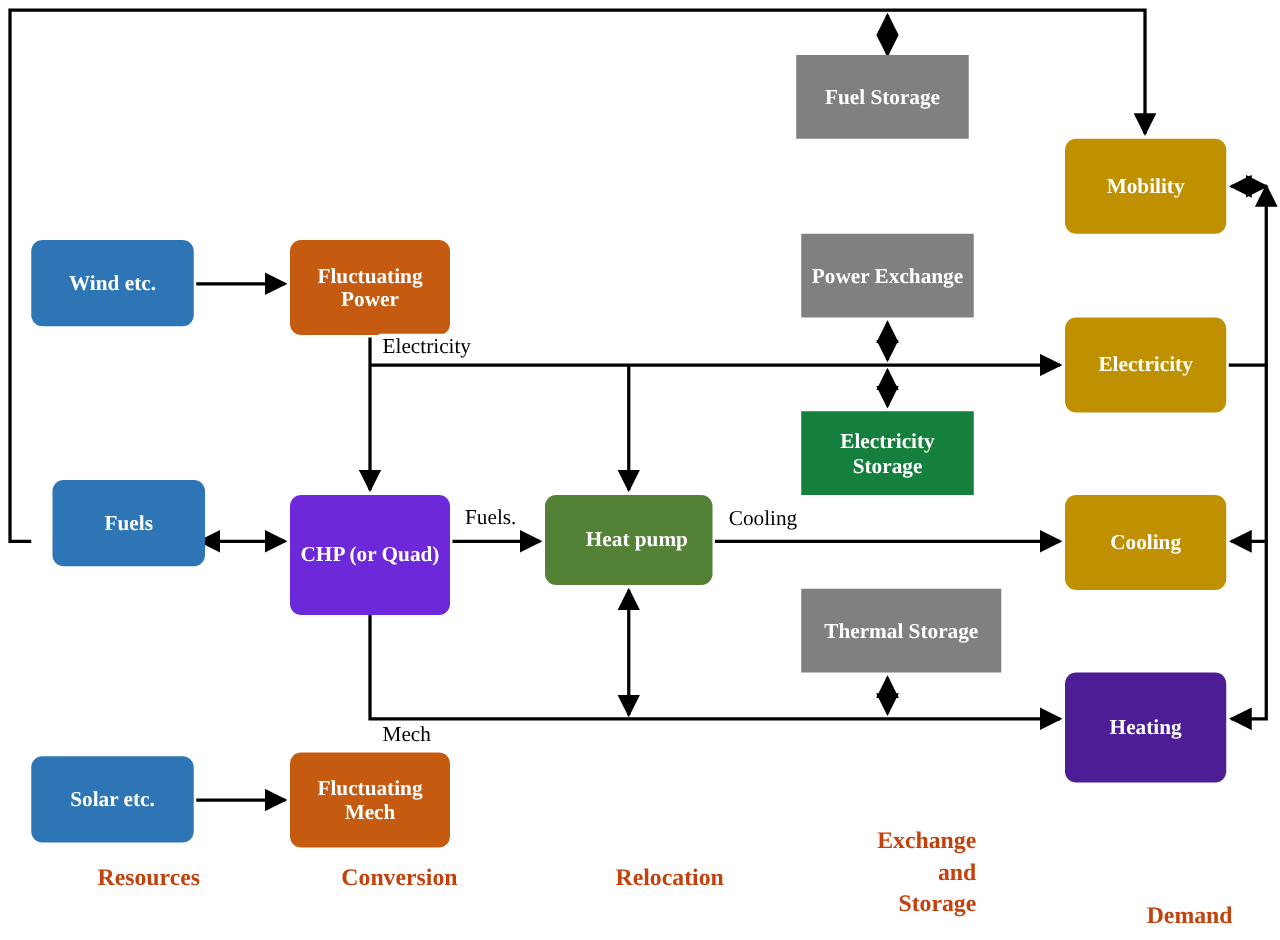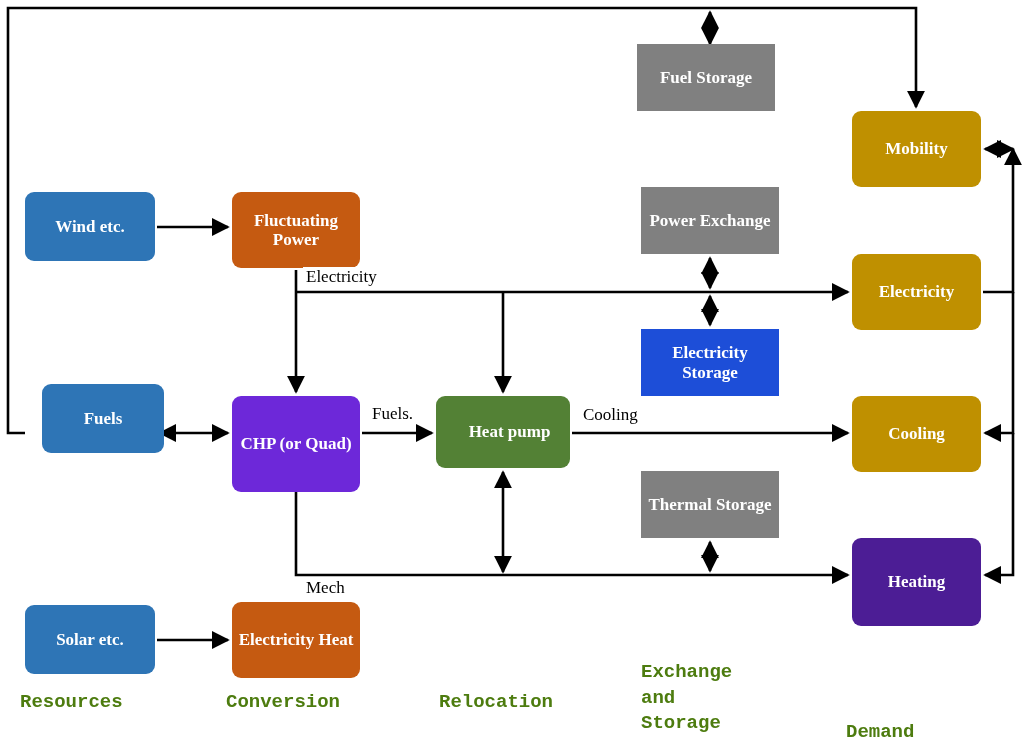--- a/index.html
+++ b/index.html
@@ -44,25 +44,25 @@
     font-size: 17px;
     font-weight: normal;
     color: #000000;
     background: #ffffff;
     padding: 0 3px;
     white-space: nowrap;
     z-index: 6;
   }
   .col-label {
     position: absolute;
-    font-family: Liberation Mono, monospace;
+    font-family: Liberation Serif, serif;
     font-size: 19px;
     font-weight: bold;
-    color: #4d7c0f;
-    text-align: left;
+    color: #c2410c;
+    text-align: right;
     line-height: 1.35;
     white-space: pre-line;
     z-index: 6;
   }
 </style>
 </head>
 <body>
 
 <div id="canvas">
 
@@ -125,40 +125,40 @@
 
   <div class="node rounded" style="left:232px; top:192px; width:128px; height:76px; background:#C55A11;">
     <span>Fluctuating Power</span>
   </div>
 
   <div class="node rounded" style="left:232px; top:396px; width:128px; height:96px; background:#6d28d9;">
     <span>CHP (or Quad)</span>
   </div>
 
   <div class="node rounded" style="left:232px; top:602px; width:128px; height:76px; background:#C55A11;">
-    <span>Electricity Heat</span>
+    <span>Fluctuating Mech</span>
   </div>
 
   <div class="node rounded" style="left:436px; top:396px; width:134px; height:72px; background:#538135;padding-left:13px;">
     <span>Heat pump</span>
   </div>
 
   <div class="node square" style="left:637px; top:44px; width:138px; height:67px; background:#808080;">
     <span>Fuel Storage</span>
   </div>
 
   <div class="node square" style="left:641px; top:187px; width:138px; height:67px; background:#808080;">
     <span>Power Exchange</span>
   </div>
 
-  <div class="node square" style="left:641px; top:329px; width:138px; height:67px; background:#1d4ed8;justify-content:center;">
+  <div class="node square" style="left:641px; top:329px; width:138px; height:67px; background:#15803d;justify-content:center;">
     <span>Electricity Storage</span>
   </div>
 
-  <div class="node square" style="left:641px; top:471px; width:138px; height:67px; background:#808080;">
+  <div class="node square" style="left:641px; top:471px; width:160px; height:67px; background:#808080;">
     <span>Thermal Storage</span>
   </div>
 
   <div class="node rounded" style="left:852px; top:111px; width:129px; height:76px; background:#BF9000;">
     <span>Mobility</span>
   </div>
 
   <div class="node rounded" style="left:852px; top:254px; width:129px; height:76px; background:#BF9000;">
     <span>Electricity</span>
   </div>

